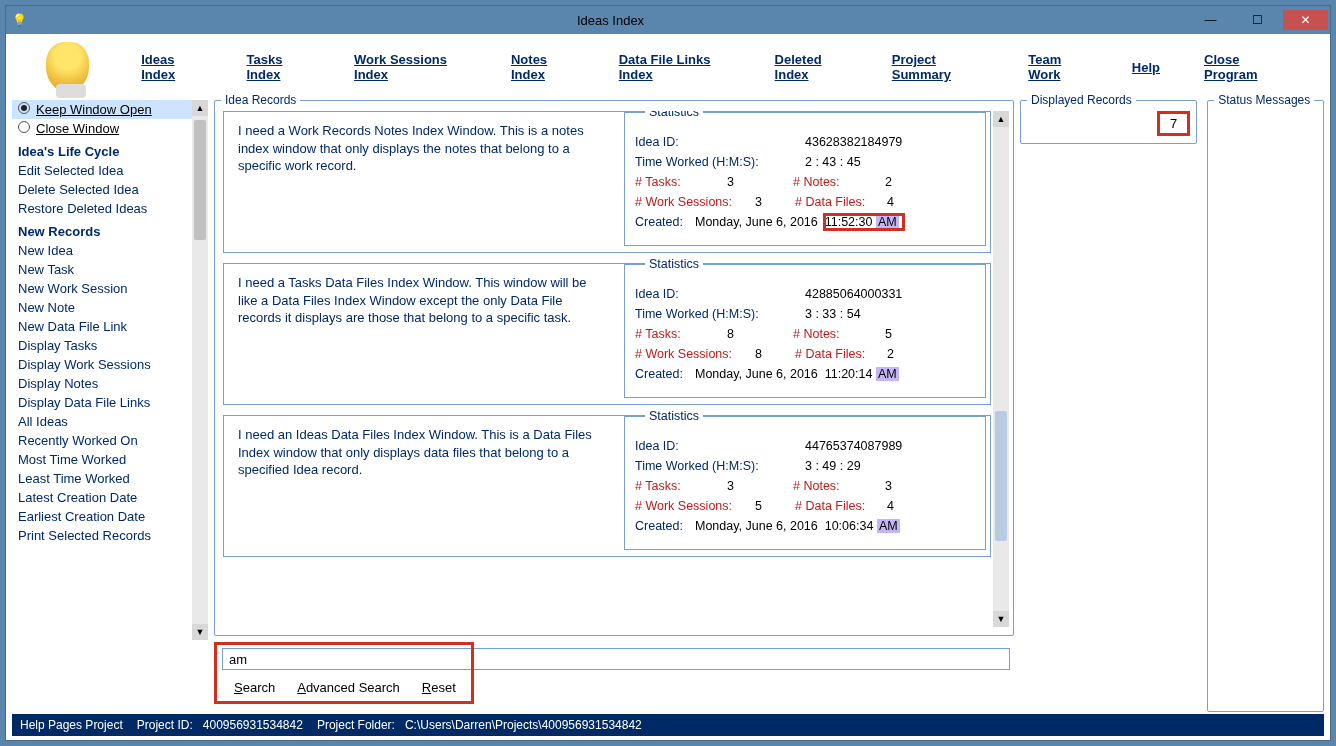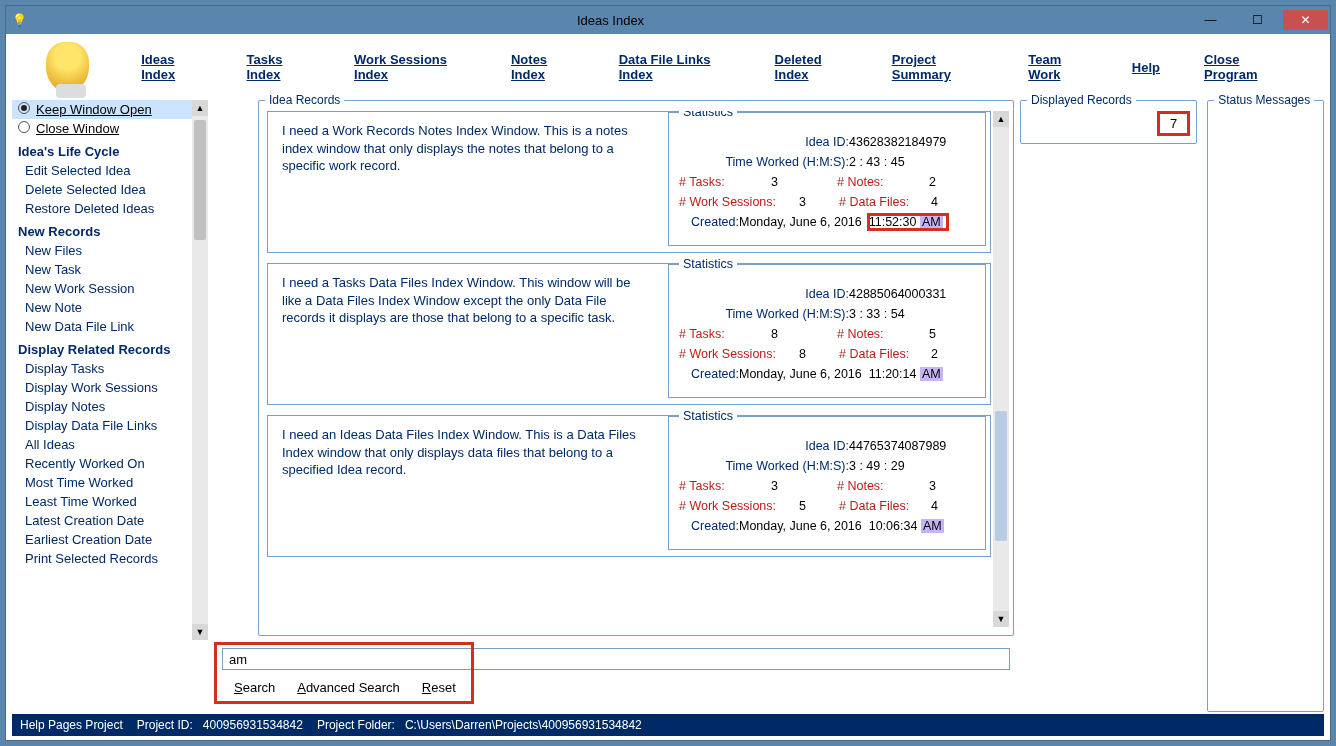--- a/index.html
+++ b/index.html
@@ -20,49 +20,49 @@
   .navrow { height: 66px; background: #fff; display: flex; align-items: center; padding: 0 24px 0 40px; border-bottom: 0; }
   .logo { width: 50px; height: 50px; background: radial-gradient(circle at 50% 30%, #ffe66a 0 30%, #f0c040 60%, #d0a020 100%); border-radius: 50% 50% 60% 60%; margin-right: 30px; position:relative; }
   .logo::after{ content:""; position:absolute; bottom:-6px; left:10px; width:30px; height:14px; background:#ddd; border-radius:4px;}
   .navlink { display:inline-block; color:#002a66; font-weight:700; font-size:13px; margin: 0 22px; cursor:pointer; }
   .navlink .u { text-decoration: underline; }
 
   
   .content { position: absolute; top: 94px; left: 6px; right: 6px; bottom: 28px; display: flex; gap: 6px; }
   .sidebar { width: 196px; background: #fff; }
   .sidepane { height: 540px; overflow: hidden; position: relative; }
-  .sb-item { display:block; padding: 2px 6px; color:#002a66; font-size:13px; cursor:pointer;margin-left:7px; }
+  .sb-item { display:block; padding: 2px 6px; color:#002a66; font-size:13px; cursor:pointer; }
   .sb-head { display:block; padding: 6px 6px 2px 6px; color:#002a66; font-size:13px; font-weight:700; }
   .radio-row { display:flex; align-items:flex-start; gap:6px; padding:2px 6px; font-size:13px; color:#000; }
   .radio-row.sel { background: #cde4ff; }
   .radio { width:12px; height:12px; border:1px solid #555; border-radius:50%; display:inline-flex; align-items:center; justify-content:center;}
   .radio.checked::after{content:"";width:6px;height:6px;background:#222;border-radius:50%;}
   .sb-scroll { position:absolute; right:0; top:0; bottom:0; width:16px; background:#e9e9e9; }
   .sb-scroll .thumb{ position:absolute; top:20px; left:2px; right:2px; height:120px; background:#c0c0c0; border-radius:2px;}
   .sb-scroll .btn{ position:absolute; left:0; right:0; height:16px; background:#d8d8d8; display:flex; align-items:center; justify-content:center; font-size:9px;}
   .sb-scroll .up{ top:0;} .sb-scroll .down{ bottom:0;}
 
   .mainarea { flex: 1; display:flex; flex-direction:column; }
   .fieldset { border: 1px solid #7aa0c8; border-radius: 2px; position: relative; padding: 8px 6px 6px 6px; }
   .fieldset > .legend { position: absolute; top: -8px; left: 6px; background: #fff; padding: 0 4px; color:#002a66; font-size:12px; }
 
-  .records-outer { height: 536px; position: relative; margin-left: 44px; }
+  .records-outer { height: 536px; position: relative; }
   .records-inner { position:absolute; top:10px; left:8px; right:22px; bottom:8px; overflow:hidden; display:flex; flex-direction:column; gap:10px; }
   .rec-scroll { position:absolute; right:4px; top:10px; bottom:8px; width:16px; background:#e9e9e9; }
   .rec-scroll .thumb{ position:absolute; top:300px; left:2px; right:2px; height:130px; background:#b8cce4; border-radius:2px;}
   .rec-scroll .btn{ position:absolute; left:0; right:0; height:16px; background:#d8d8d8; display:flex; align-items:center; justify-content:center; font-size:9px;}
   .rec-scroll .up{ top:0;} .rec-scroll .down{ bottom:0;}
 
   .record { border:1px solid #7aa0c8; display:flex; padding:0; }
   .rec-text { width: 396px; padding: 10px 14px; color:#002a66; font-size:13px; line-height:1.35; }
   .rec-stats { flex:1; }
   .stats-box { border:1px solid #7aa0c8; margin: 0 4px 6px 4px; position:relative; padding: 16px 10px 10px 10px; color:#002a66; font-size:12.5px; }
-  .stats-box .legend { position:absolute; top:-8px; left:10px; background:#fff; padding:0 4px; color:#002a66; }
+  .stats-box .legend { position:absolute; top:-8px; left:20px; background:#fff; padding:0 4px; color:#002a66; }
   .srow { display:flex; align-items:center; margin: 6px 0; }
-  .k { width: 170px; color:#002a66;text-align:right; }
+  .k { width: 170px; color:#002a66; }
   .v { color:#000; }
   .two { display:flex; }
   .two .col { width: 128px; display:flex; }
   .two .ck { width: 92px; color:#b91c1c;}
   .two .cv { color:#000;}
   .hl { background: #c5b5f5; padding: 0 2px; }
   .redbox { outline: 3px solid #d03020; outline-offset: -1px; padding: 0 4px 0 0; }
 
   .searchbar { margin-top: 6px; height: 62px; position:relative; }
   .search-redbox { position:absolute; top:0; left:0; width:260px; height:62px; border:3px solid #d03020; pointer-events:none; }
@@ -120,27 +120,26 @@
           <span class="radio"></span>
           <span class="uline">Close Window</span>
         </div>
 
         <span class="sb-head">Idea's Life Cycle</span>
         <span class="sb-item">Edit Selected Idea</span>
         <span class="sb-item">Delete Selected Idea</span>
         <span class="sb-item">Restore Deleted Ideas</span>
 
         <span class="sb-head">New Records</span>
-        <span class="sb-item">New Files</span>
+        <span class="sb-item">New Idea</span>
         <span class="sb-item">New Task</span>
         <span class="sb-item">New Work Session</span>
         <span class="sb-item">New Note</span>
         <span class="sb-item">New Data File Link</span>
 
-        <span class="sb-head">Display Related Records</span>
         <span class="sb-item">Display Tasks</span>
         <span class="sb-item">Display Work Sessions</span>
         <span class="sb-item">Display Notes</span>
         <span class="sb-item">Display Data File Links</span>
 
         <span class="sb-item">All Ideas</span>
         <span class="sb-item">Recently Worked On</span>
         <span class="sb-item">Most Time Worked</span>
         <span class="sb-item">Least Time Worked</span>
         <span class="sb-item">Latest Creation Date</span>

